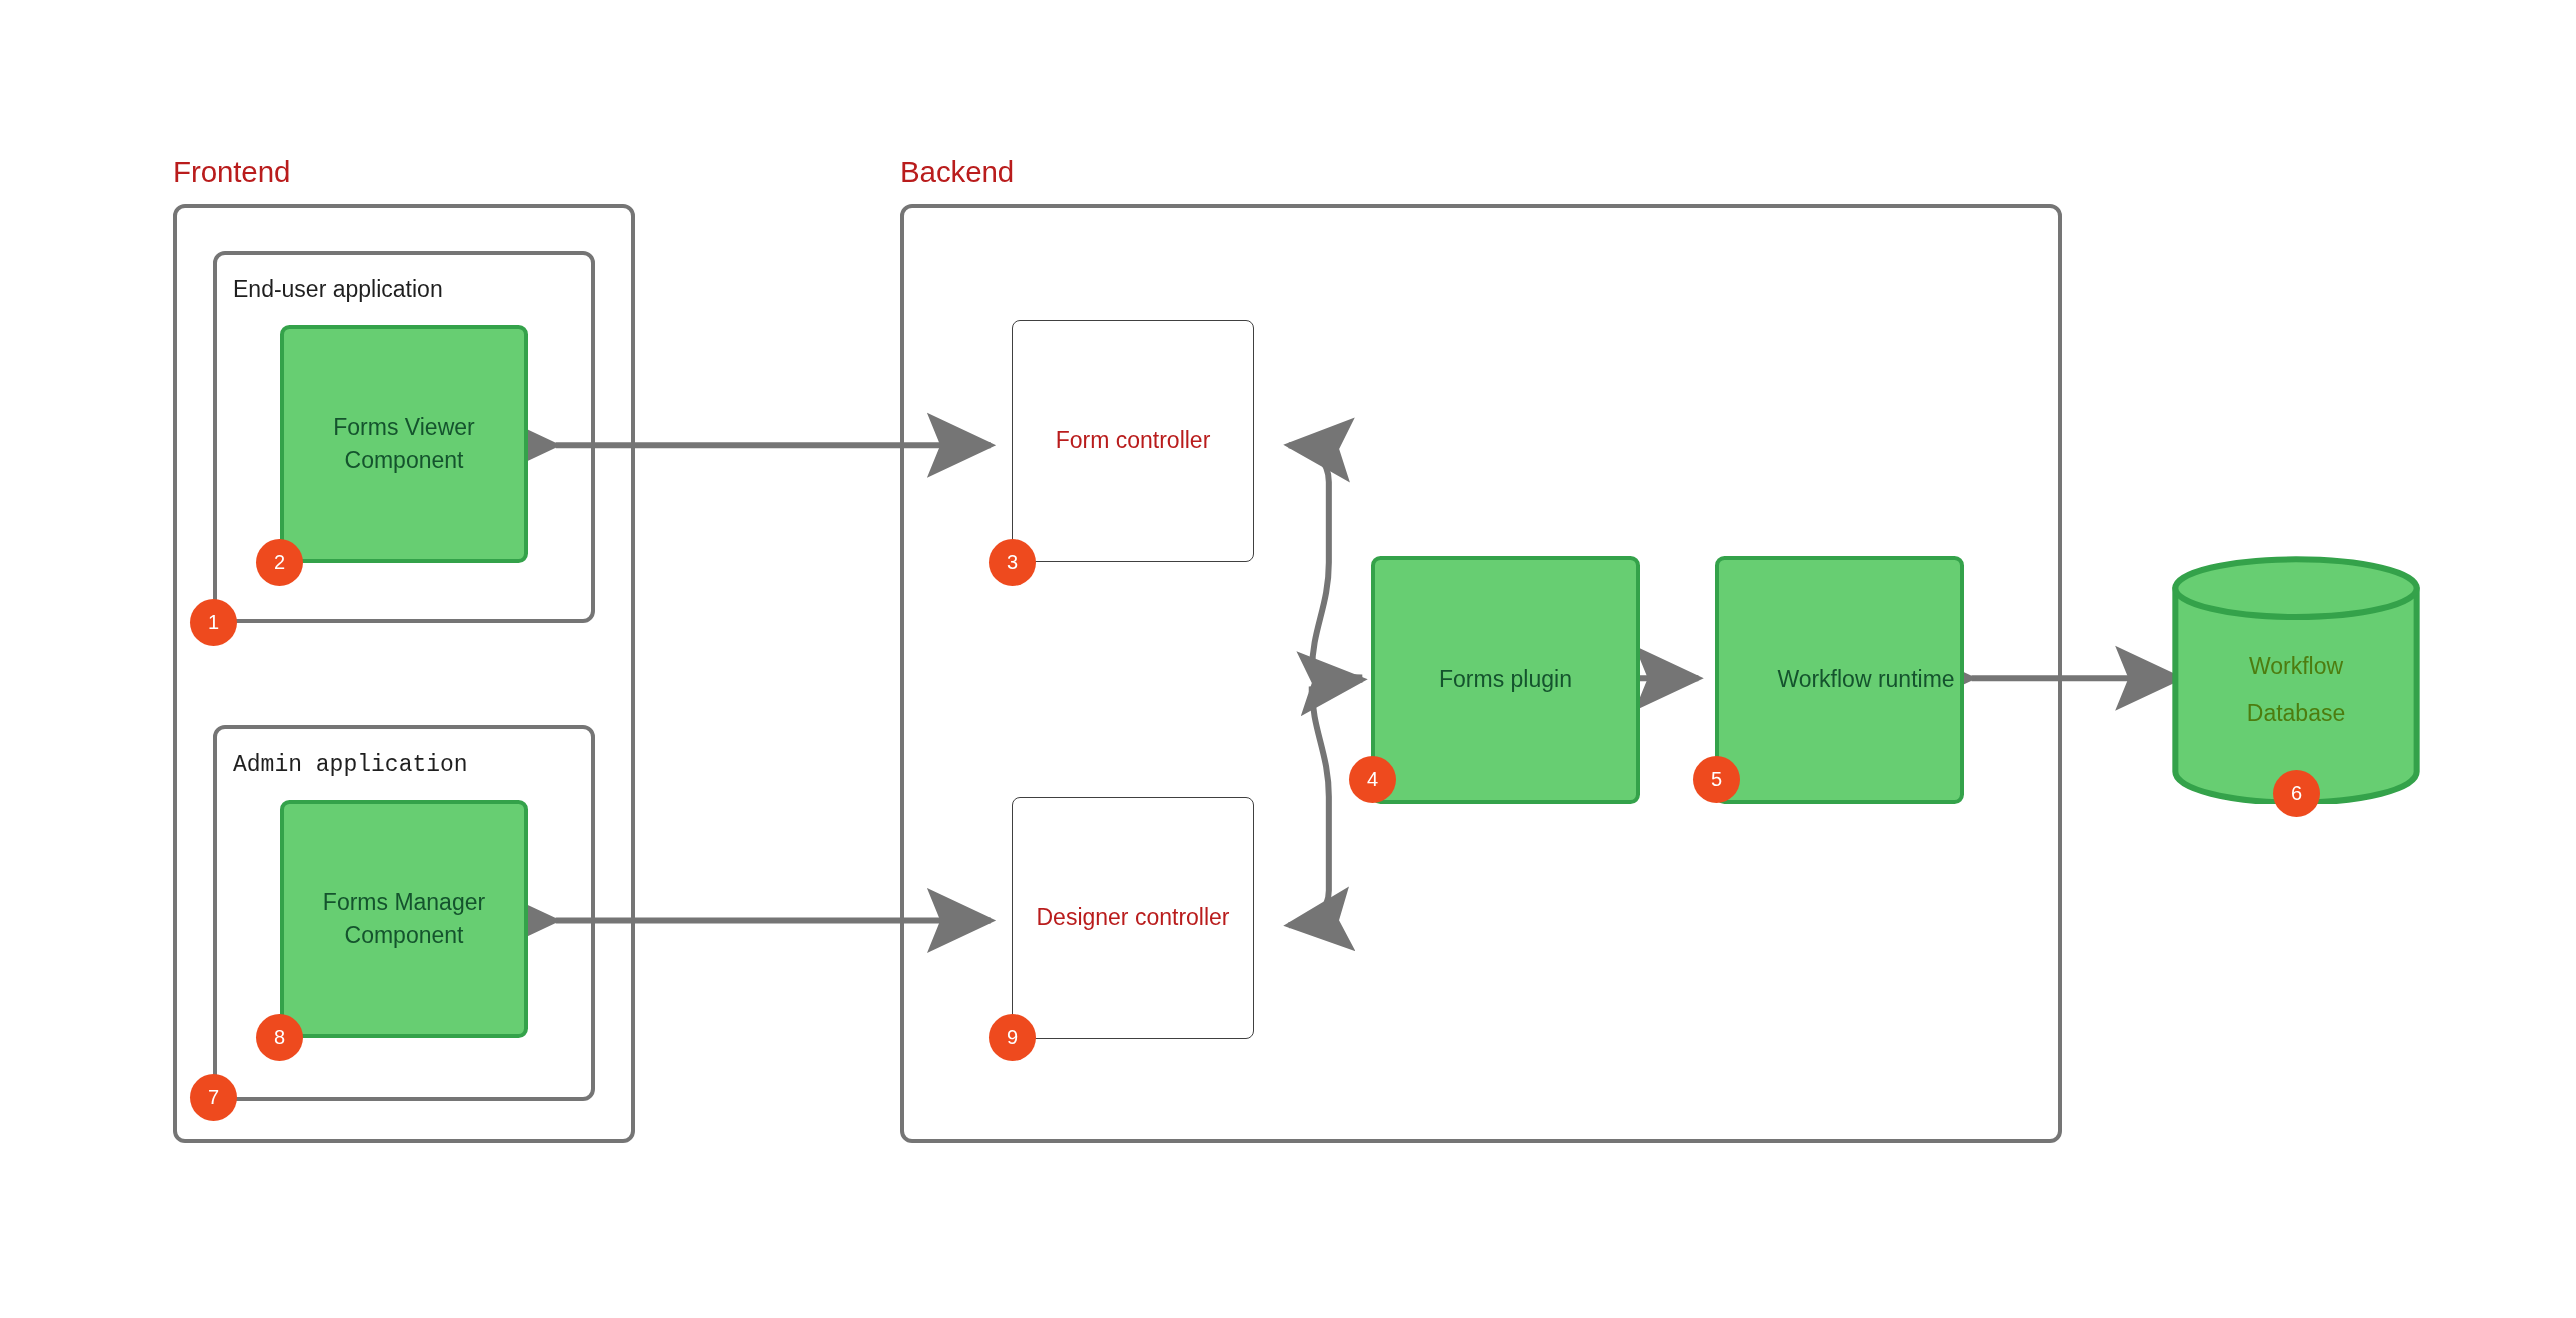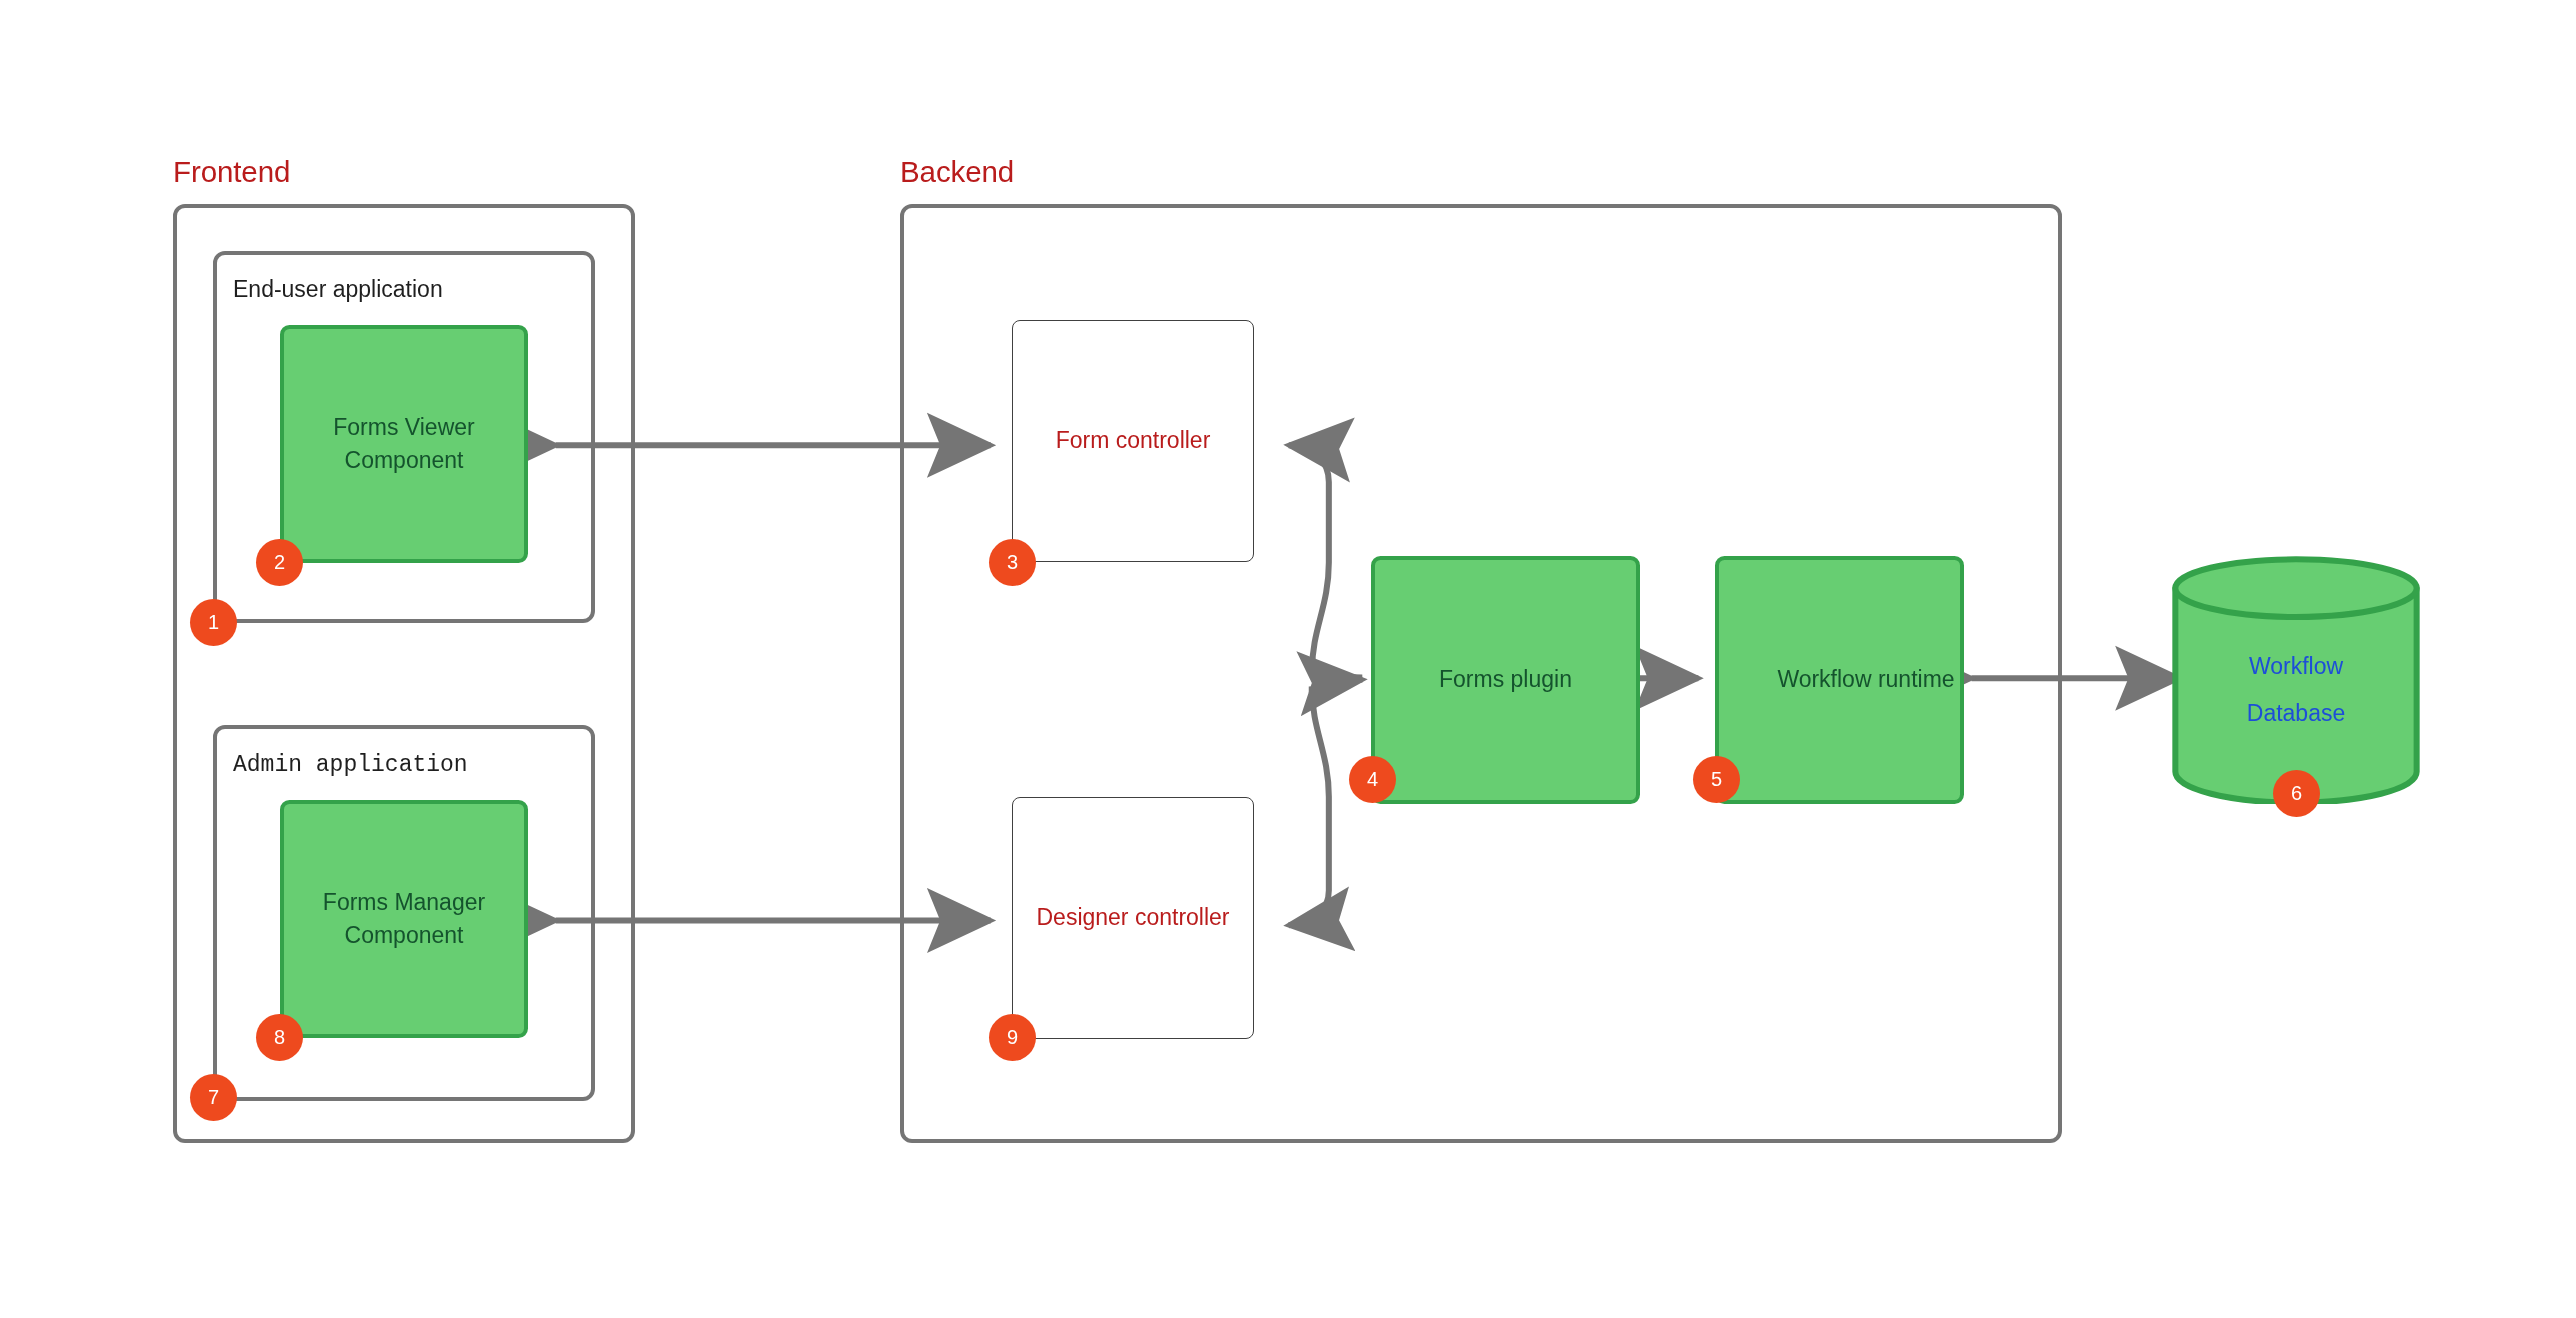--- a/index.html
+++ b/index.html
@@ -81,21 +81,21 @@
   
   .db-node {
     position: absolute;
   }
   .db-label {
     position: absolute;
     left: 0;
     width: 100%;
     text-align: center;
     font-size: 23px;
-    color: #1d4ed8;
+    color: #4d7c0f;
     line-height: 1.45;
     pointer-events: none;
   }
 
   
   .badge {
     position: absolute;
     width: 47px;
     height: 47px;
     border-radius: 50%;

